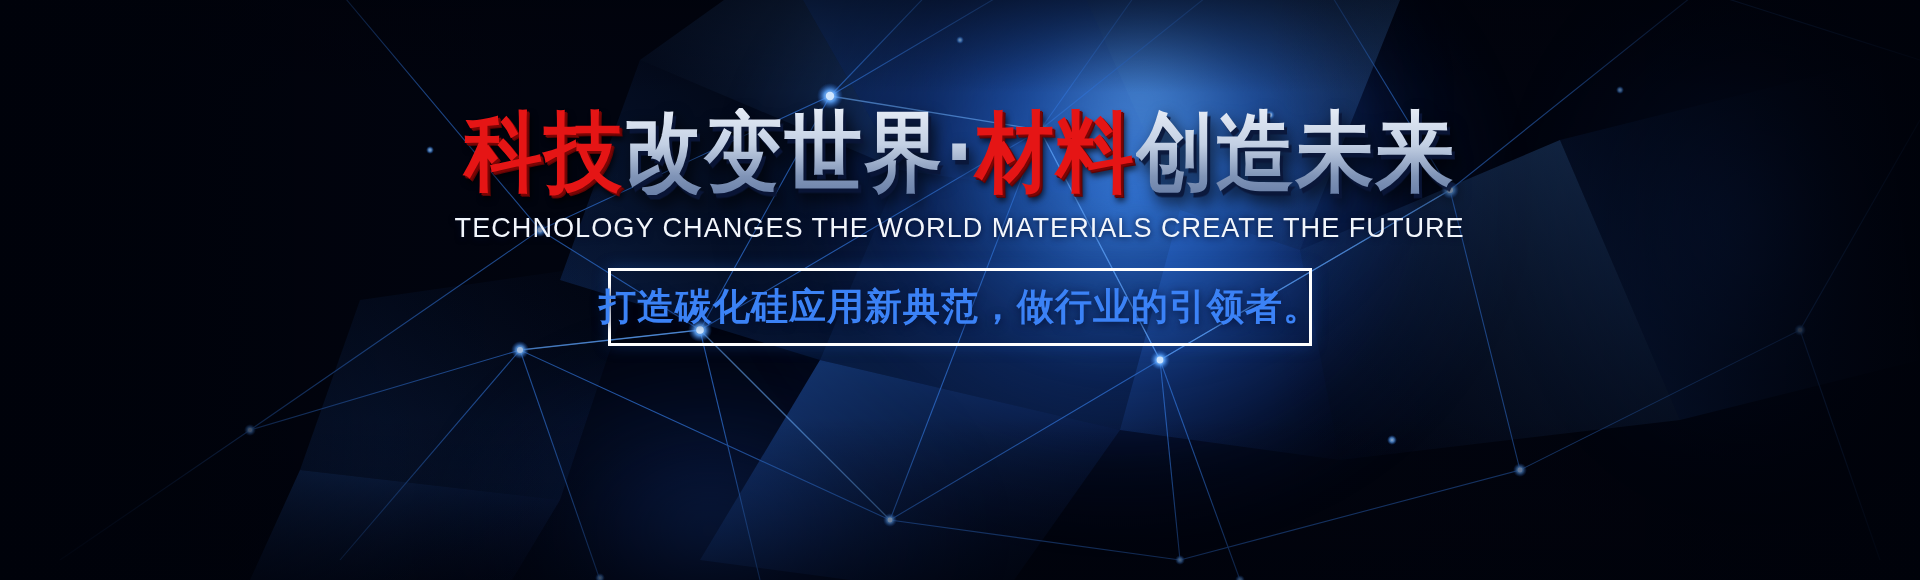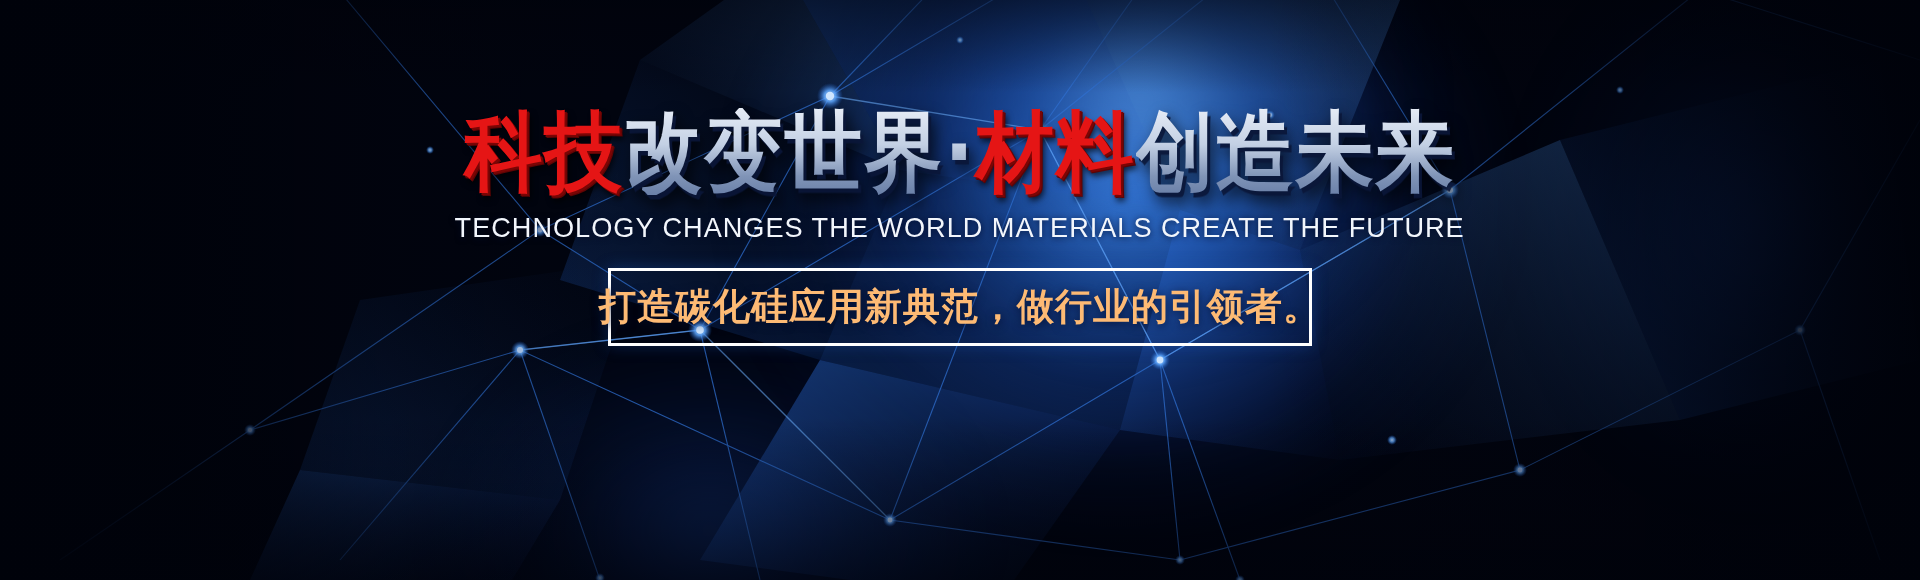--- a/index.html
+++ b/index.html
@@ -128,21 +128,21 @@
     width:704px;
     height:78px;
     border:3px solid #ffffff;
     display:flex; align-items:center; justify-content:center;
     box-shadow:0 0 14px rgba(30,90,190,0.35);
   }
   #slogan-text {
     font-family:Liberation Sans, sans-serif;
     font-size:37px;
     font-weight:bold;
-    color:#fdba74;
+    color:#3b82f6;
     letter-spacing:1px;
     white-space:nowrap;
     text-shadow:0 2px 8px rgba(0,12,46,0.8);
   }
 </style>
 </head>
 <body>
 
 <div id="banner">
 

